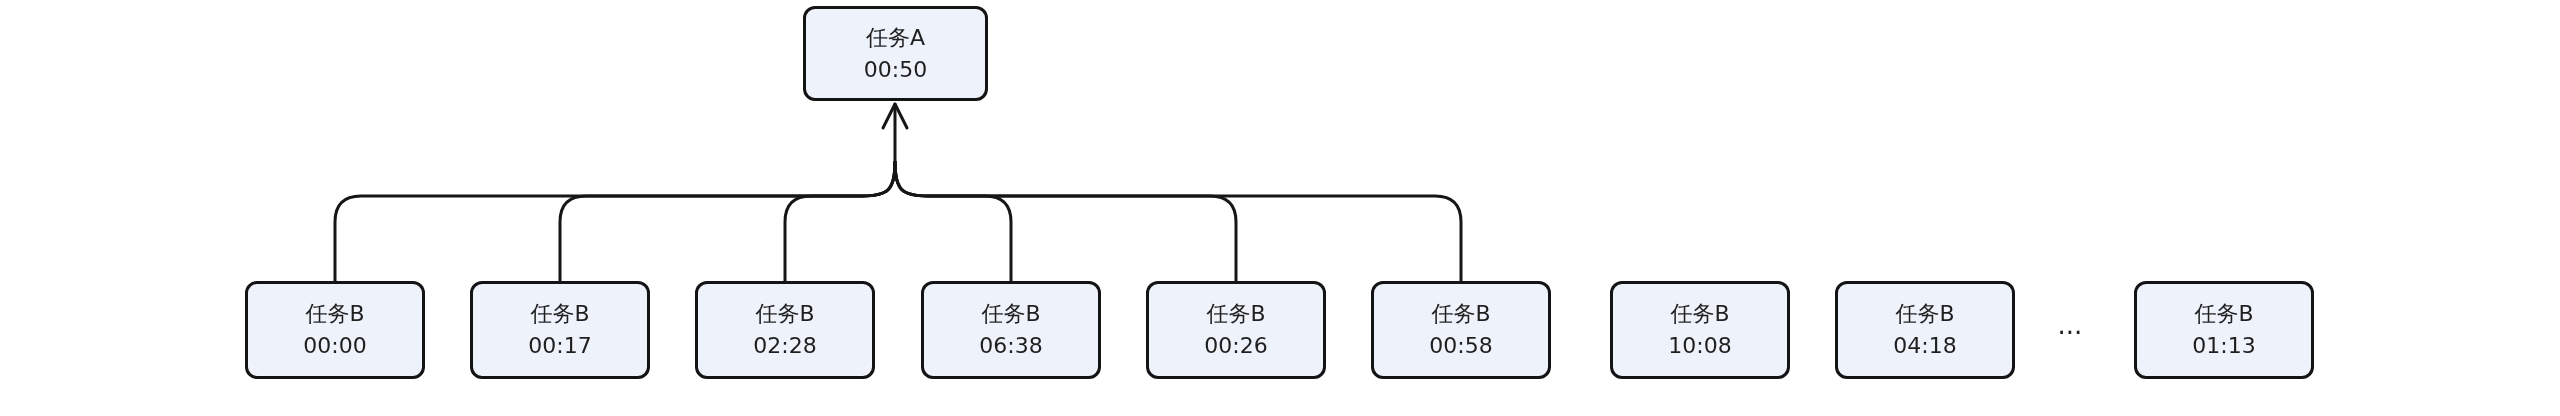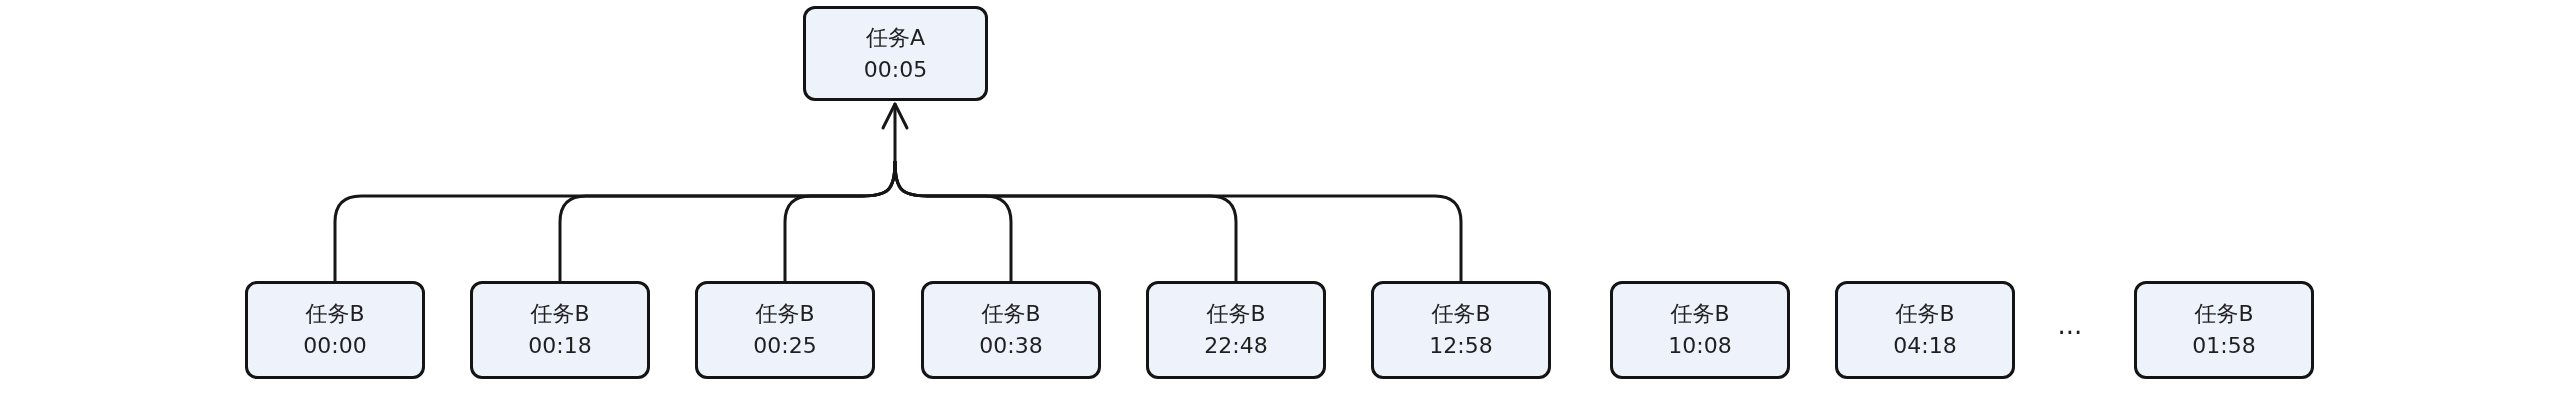--- a/index.html
+++ b/index.html
@@ -79,63 +79,63 @@
     <path d="M 895 162 C 895 190 888 196 862 196 L 361 196 Q 335 196 335 222 L 335 282"></path>
     <path d="M 895 162 C 895 190 888 196 862 196 L 586 196 Q 560 196 560 222 L 560 282"></path>
     <path d="M 895 162 C 895 190 888 196 862 196 L 811 196 Q 785 196 785 222 L 785 282"></path>
     <path d="M 895 162 C 895 190 902 196 928 196 L 985 196 Q 1011 196 1011 222 L 1011 282"></path>
     <path d="M 895 162 C 895 190 902 196 928 196 L 1210 196 Q 1236 196 1236 222 L 1236 282"></path>
     <path d="M 895 162 C 895 190 902 196 928 196 L 1435 196 Q 1461 196 1461 222 L 1461 282"></path>
   </svg>
 
   <div class="node root">
     <div class="title">任务A</div>
-    <div class="time">00:05</div>
+    <div class="time">00:50</div>
   </div>
 
   <div class="node c0">
     <div class="title">任务B</div>
     <div class="time">00:00</div>
   </div>
 
   <div class="node c1">
     <div class="title">任务B</div>
-    <div class="time">00:18</div>
+    <div class="time">00:17</div>
   </div>
 
   <div class="node c2">
     <div class="title">任务B</div>
-    <div class="time">00:25</div>
+    <div class="time">02:28</div>
   </div>
 
   <div class="node c3">
     <div class="title">任务B</div>
-    <div class="time">00:38</div>
+    <div class="time">06:38</div>
   </div>
 
   <div class="node c4">
     <div class="title">任务B</div>
-    <div class="time">22:48</div>
+    <div class="time">00:26</div>
   </div>
 
   <div class="node c5">
     <div class="title">任务B</div>
-    <div class="time">12:58</div>
+    <div class="time">00:58</div>
   </div>
 
   <div class="node c6">
     <div class="title">任务B</div>
     <div class="time">10:08</div>
   </div>
 
   <div class="node c7">
     <div class="title">任务B</div>
     <div class="time">04:18</div>
   </div>
 
   <div class="ellipsis">...</div>
 
   <div class="node c8">
     <div class="title">任务B</div>
-    <div class="time">01:58</div>
+    <div class="time">01:13</div>
   </div>
 
 </div>
 
 </body></html>

